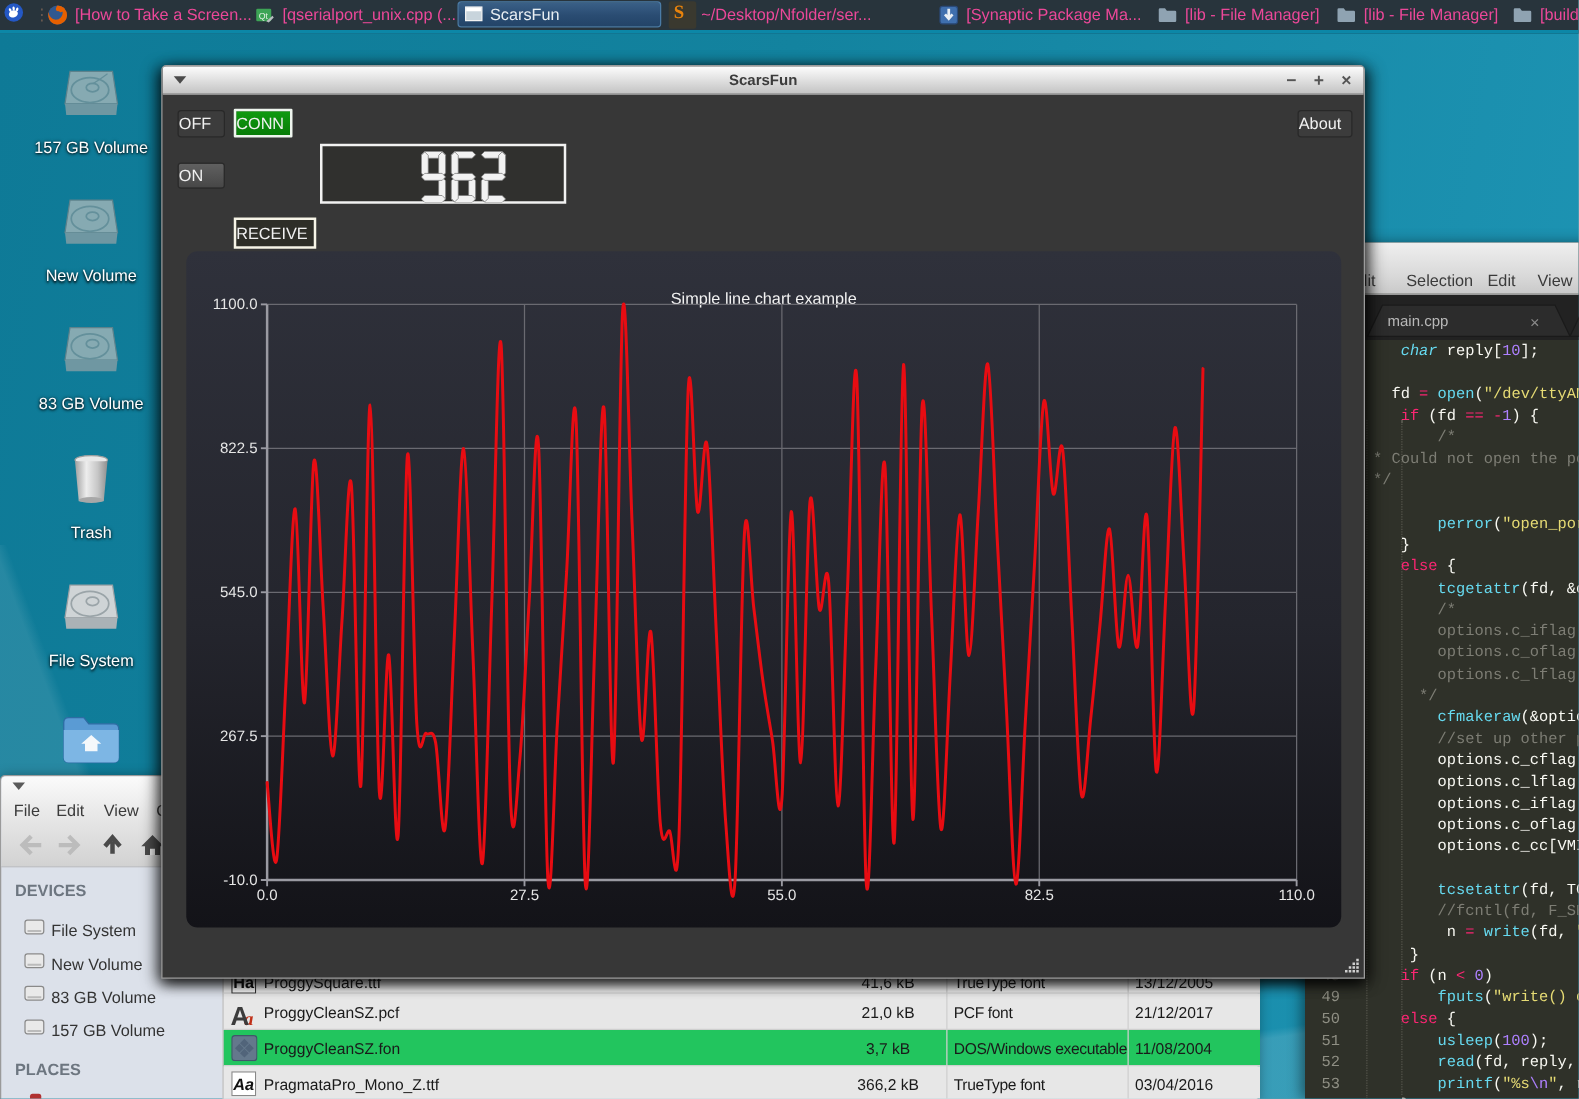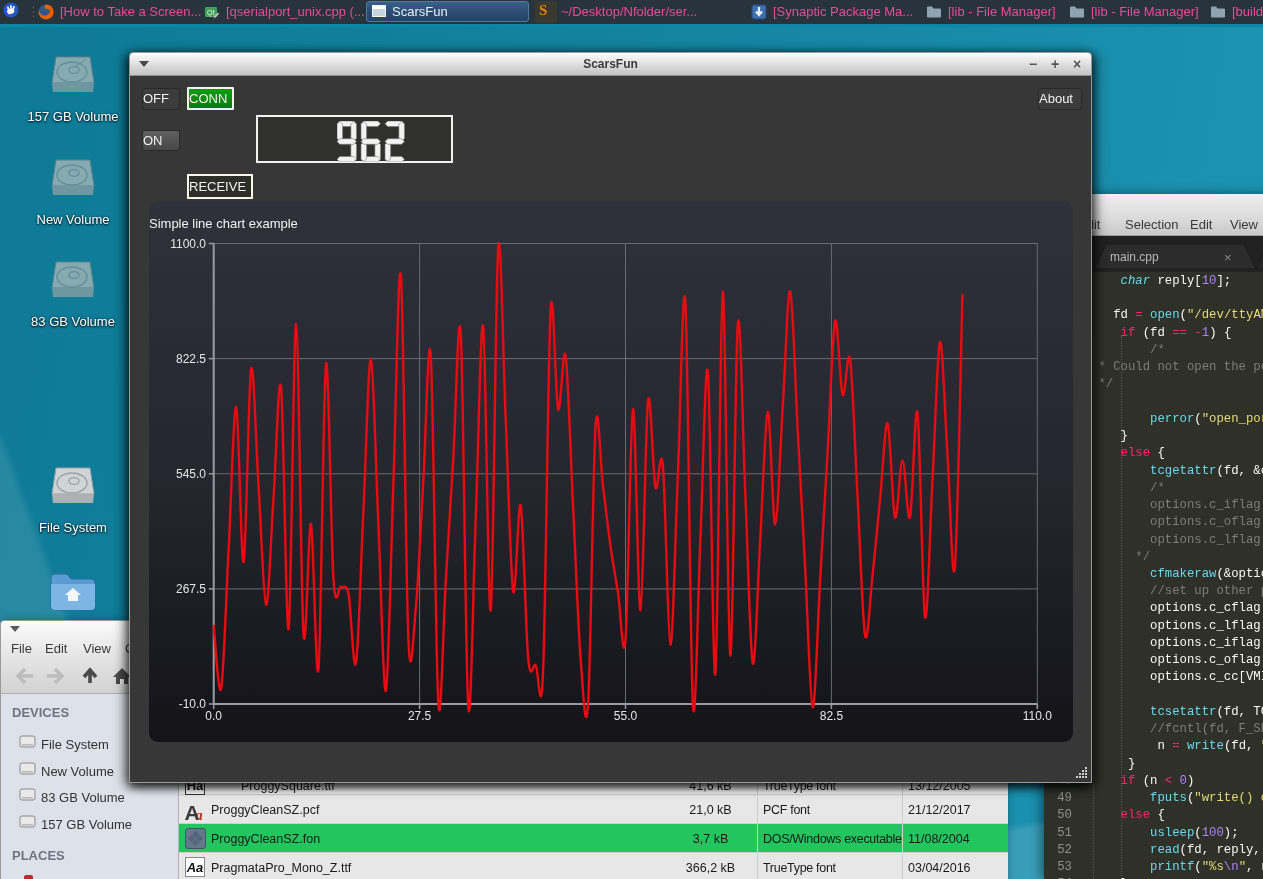--- a/index.html
+++ b/index.html
@@ -46,21 +46,21 @@
 .it { color:#66d9ef; font-style:italic; }
 
 
 #sf { left:129px; top:52px; width:963px; height:731px; background:#373737; border:1px solid #9b9b9b; border-radius:4px 4px 0 0; box-shadow:0 4px 10px rgba(0,0,0,.72), -5px 2px 12px rgba(0,0,0,.42), 5px 2px 12px rgba(0,0,0,.42); }
 #sftitle { position:absolute; left:0; top:0; width:100%; height:23px; background:linear-gradient(#fdfdfd,#e3e3e3 45%,#c3c3c3); border-bottom:1px solid #8f8f8f; border-radius:3px 3px 0 0; }
 #sftitle .t { position:absolute; width:100%; text-align:center; top:4px; font-size:12px; font-weight:bold; color:#3c3c3c; }
 .wbtn { position:absolute; top:3px; width:16px; height:16px; color:#555; font-size:14px; font-weight:bold; text-align:center; line-height:16px; }
 .sfbtn { position:absolute; background:#3c3c3c; border:1px solid #282828; border-radius:3px; color:#f0f0f0; font-size:13px; text-align:left; }
 #chart { position:absolute; left:19px; top:148px; width:924px; height:541px; border-radius:9px;
   background:linear-gradient(#2f313b, #24252d 55%, #131318 100%); }
-#chart .title { position:absolute; width:100%; top:15px; text-align:left; color:#f2f2f2; font-size:13px; }
+#chart .title { position:absolute; width:100%; top:30px; text-align:center; color:#f2f2f2; font-size:13px; }
 </style></head>
 <body>
 <div id="stage">
 
 <div id="desk" class="abs"></div>
     <div id="swoosh" class="abs"></div>
     <div id="swoosh2" class="abs"></div>
 
 <div class="dico" style="left:25px;top:55px;">
   <svg width="50" height="40" viewBox="0 0 50 40">
@@ -82,20 +82,36 @@
   <div class="dlabel">New Volume</div>
 </div>
 <div class="dico" style="left:25px;top:260px;">
   <svg width="50" height="40" viewBox="0 0 50 40">
     <polygon points="8,2 42,2 46,28 4,28" fill="#86aab2" stroke="#5d828c" stroke-width="1"></polygon>
     <polygon points="4,28 46,28 45,37 5,37" fill="#6f97a2"></polygon>
     <ellipse cx="24" cy="17" rx="15" ry="10" fill="none" stroke="#64909b" stroke-width="1.4"></ellipse>
     <ellipse cx="26" cy="15" rx="5" ry="3.4" fill="none" stroke="#64909b" stroke-width="1.4"></ellipse>
   </svg>
   <div class="dlabel">83 GB Volume</div>
+</div>
+<div class="dico" style="left:25px;top:363px;">
+  <svg width="44" height="40" viewBox="0 0 44 40">
+    <ellipse cx="22" cy="5" rx="13" ry="3.6" fill="#e8e8e8" stroke="#9e9e9e"></ellipse>
+    <path d="M9 6 L12 38 L32 38 L35 6" fill="url(#tg)"></path>
+    <defs>
+          <linearGradient id="tg" x1="0" x2="1">
+            <stop offset="0" stop-color="#9f9f9f"></stop>
+            <stop offset="0.35" stop-color="#ededed"></stop>
+            <stop offset="0.7" stop-color="#c6c6c6"></stop>
+            <stop offset="1" stop-color="#8f8f8f"></stop>
+          </linearGradient>
+        </defs>
+    <ellipse cx="22" cy="37" rx="10" ry="2.4" fill="#a8a8a8"></ellipse>
+  </svg>
+  <div class="dlabel">Trash</div>
 </div>
 <div class="dico" style="left:25px;top:466px;">
   <svg width="50" height="40" viewBox="0 0 50 40">
     <polygon points="8,2 42,2 46,28 4,28" fill="#cfd4d6" stroke="#9aa0a4" stroke-width="1"></polygon>
     <polygon points="4,28 46,28 45,37 5,37" fill="#aab2b6"></polygon>
     <ellipse cx="24" cy="17" rx="15" ry="10" fill="none" stroke="#9aa4a8" stroke-width="1.4"></ellipse>
     <ellipse cx="26" cy="15" rx="5" ry="3.4" fill="none" stroke="#9aa4a8" stroke-width="1.4"></ellipse>
   </svg>
   <div class="dlabel">File System</div>
 </div>
@@ -138,21 +154,21 @@
     </g>
     <g fill="#bbb">
           <rect x="3" y="9" width="11" height="1.6"></rect>
           <rect x="3" y="36" width="11" height="1.6"></rect>
           <rect x="3" y="62" width="11" height="1.6"></rect>
           <rect x="3" y="89" width="11" height="1.6"></rect>
         </g>
   </svg>
   <div id="fmlist">
     <div class="frow" style="top:72px;background:#f4f4f4;">
-      <div class="fname" style="top:13px;margin-left:30px;">ProggySquare.ttf</div>
+      <div class="fname" style="top:13px;">ProggySquare.ttf</div>
           <div class="fsize" style="top:13px;">41,6 kB</div>
           <div class="ftype" style="top:13px;">TrueType font</div>
           <div class="fdate" style="top:13px;">13/12/2005</div>
       <svg style="position:absolute;left:6px;top:9px" width="20" height="20">
             <rect x="0.5" y="0.5" width="19" height="19" fill="#fff" stroke="#333"></rect>
             <text x="10" y="15" text-anchor="middle" font-size="13" font-weight="bold" fill="#111" font-family="Liberation Sans">Ha</text>
           </svg>
     </div>
     <div class="frow" style="top:101px;background:#e7e7e7;">
       <div class="fname">ProggyCleanSZ.pcf</div>

